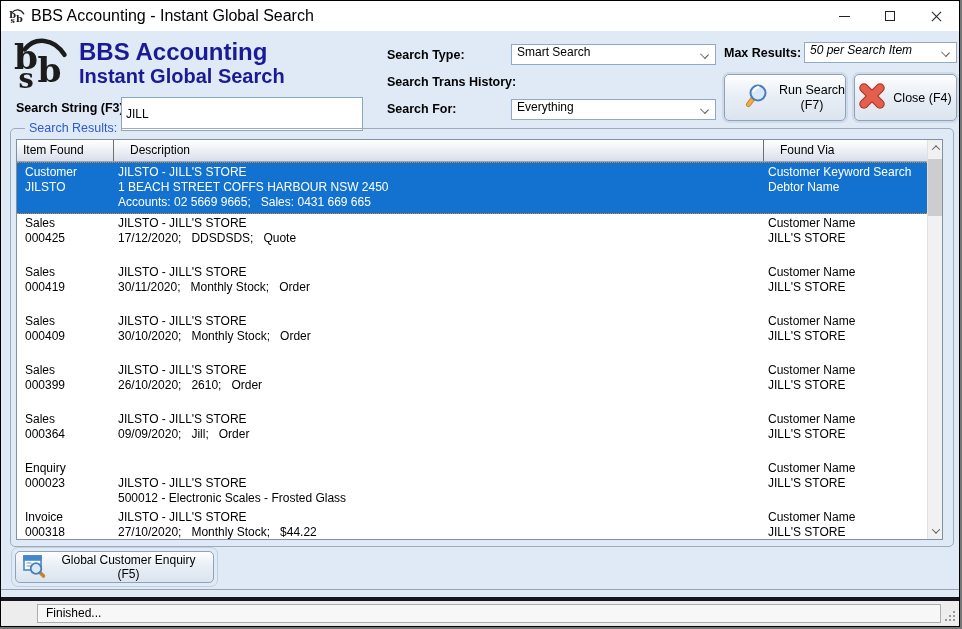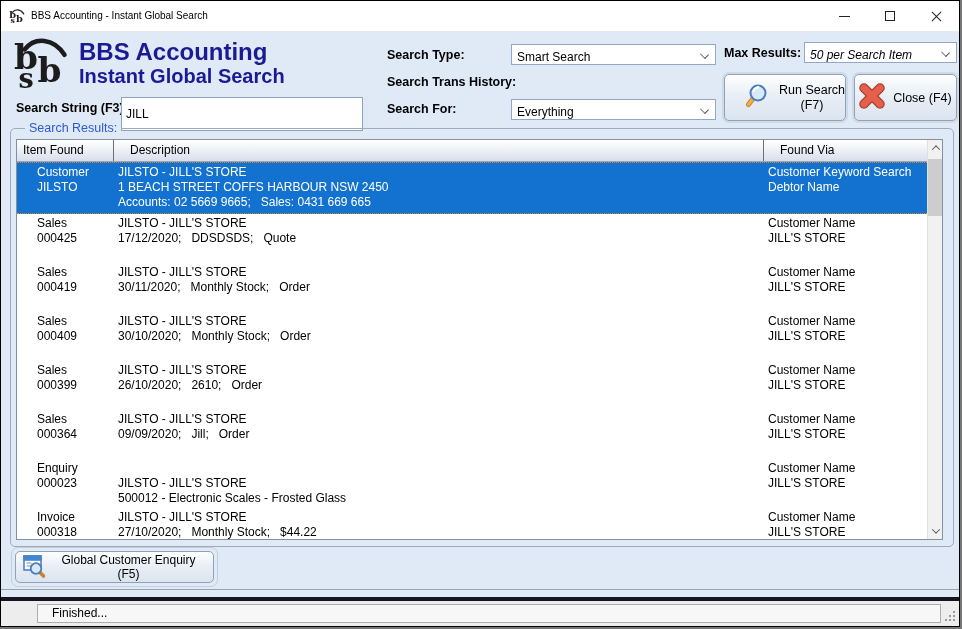--- a/index.html
+++ b/index.html
@@ -8,21 +8,21 @@
 
   .window{
     position:relative; width:960px; height:627px; margin:0;
     border:1px solid #000; background:#e1e9f6; overflow:hidden;
     font-size:12px; color:#000; cursor:default;
   }
 
   
   .titlebar{ position:absolute; left:0; top:0; width:100%; height:30px; background:#fff; }
   .titlebar .app-icon{ position:absolute; left:8px; top:7px; }
-  .titlebar .title-text{ position:absolute; left:30px; top:0; line-height:30px; font-size:10px; color:#000; }
+  .titlebar .title-text{ position:absolute; left:30px; top:0; line-height:30px; font-size:16px; color:#000; }
   .winbtns{ position:absolute; right:0; top:0; height:30px; display:flex; }
   .winbtn{ width:46px; height:30px; display:flex; align-items:center; justify-content:center; }
   .glyph-min{ width:11px; height:1px; background:#222; }
   .glyph-max{ width:10px; height:10px; border:1px solid #222; }
   .glyph-close{ position:relative; width:13px; height:13px; }
   .glyph-close span{ position:absolute; left:0; top:6px; width:13px; height:1px; background:#222; }
   .glyph-close span:first-child{ transform:rotate(45deg); }
   .glyph-close span:last-child{ transform:rotate(-45deg); }
 
   
@@ -39,21 +39,21 @@
   .lbl-max-results{ left:723px; top:15px; }
 
   .text-input{
     position:absolute; left:120px; top:66px; width:242px; height:22px;
     background:#fff; border:1px solid #8ba6c4; font:12px "Liberation Sans",sans-serif;
     padding:16px 4px; color:#000;
   }
 
   .combo{
     position:absolute; height:21px; background:#fff; border:1px solid #93a9c3;
-    display:flex; align-items:flex-end; padding:0 20px 0 5px; font-size:12px; white-space:nowrap;
+    display:flex; align-items:flex-start; padding:0 20px 0 5px; font-size:12px; white-space:nowrap;
   }
   .combo .chev{
     position:absolute; right:7px; top:6px; width:7px; height:7px;
     border-right:1.4px solid #555; border-bottom:1.4px solid #555; transform:rotate(45deg) scale(1,.8);
   }
   .combo-search-type{ left:510px; top:13px; width:205px; }
   .combo-trans-history{ left:510px; top:41px; width:205px; }
   .combo-search-for{ left:510px; top:68px; width:205px; }
   .combo-max-results{ left:803px; top:11px; width:153px;font-style:italic; }
 
@@ -93,21 +93,21 @@
   .list-rows{ position:absolute; left:0; top:22px; width:910px; height:377px; overflow:hidden; }
   .list-row{
     display:grid; grid-template-columns:96px 650px 164px; min-height:49px;
     padding-top:2px; background:#fff; color:#000;
   }
   .list-row.selected{
     background:#1372cf; color:#fff; min-height:52px;
     border-top:1px dotted #d98a2b; border-bottom:1px dotted #d98a2b;
   }
   .cell{ overflow:hidden; }
-  .cell.c0{ padding-left:20px; }
+  .cell.c0{ padding-left:8px; }
   .cell.c1{ padding-left:5px; }
   .cell.c2{ padding-left:5px; }
   .line{ line-height:15px; min-height:15px; white-space:pre; font-size:12px; }
 
   .vscroll{
     position:absolute; right:0; top:0; width:15px; height:399px;
     background:#f1f1f1; border-left:1px solid #e0e0e0;
   }
   .scroll-arrow{ position:absolute; left:0; width:15px; height:16px; display:flex; align-items:center; justify-content:center; }
   .scroll-arrow .chev{ width:6px; height:6px; border-right:1.3px solid #5a5a5a; border-bottom:1.3px solid #5a5a5a; }
@@ -128,21 +128,21 @@
   }
   .btn-enquiry .eicon{ margin-left:6px; }
   .btn-enquiry .etext{ flex:1; text-align:center; line-height:14px; padding-right:4px; }
 
   
   .form-edge{ position:absolute; left:0; top:558px; width:100%; height:1px; background:#9aa3ad; }
   .dark-band{ position:absolute; left:0; top:566px; width:100%; height:4px; background:#15151d; }
   .statusbar{ position:absolute; left:0; top:570px; width:100%; height:25px; background:#ededed; }
   .status-panel{
     position:absolute; left:36px; top:3px; right:18px; height:19px;
-    background:#f7f7f7; border:1px solid #adadad; line-height:17px; padding-left:14px; font-size:12px; color:#000;
+    background:#f7f7f7; border:1px solid #adadad; line-height:17px; padding-left:8px; font-size:12px; color:#000;
   }
   .grip{ position:absolute; right:4px; bottom:5px; width:2px; height:2px; background:#9a9a9a;
          box-shadow:0 -4px #9a9a9a, 0 -8px #9a9a9a, -4px 0 #9a9a9a, -8px 0 #9a9a9a, -4px -4px #9a9a9a; }
   .bottom-sliver{ position:absolute; left:0; top:595px; width:100%; height:2px; background:#d9d9d9; }
   .bottom-sliver i{ position:absolute; top:0; height:2px; background:#555; }
 </style>
 </head>
 <body>
 
 <div class="window">

